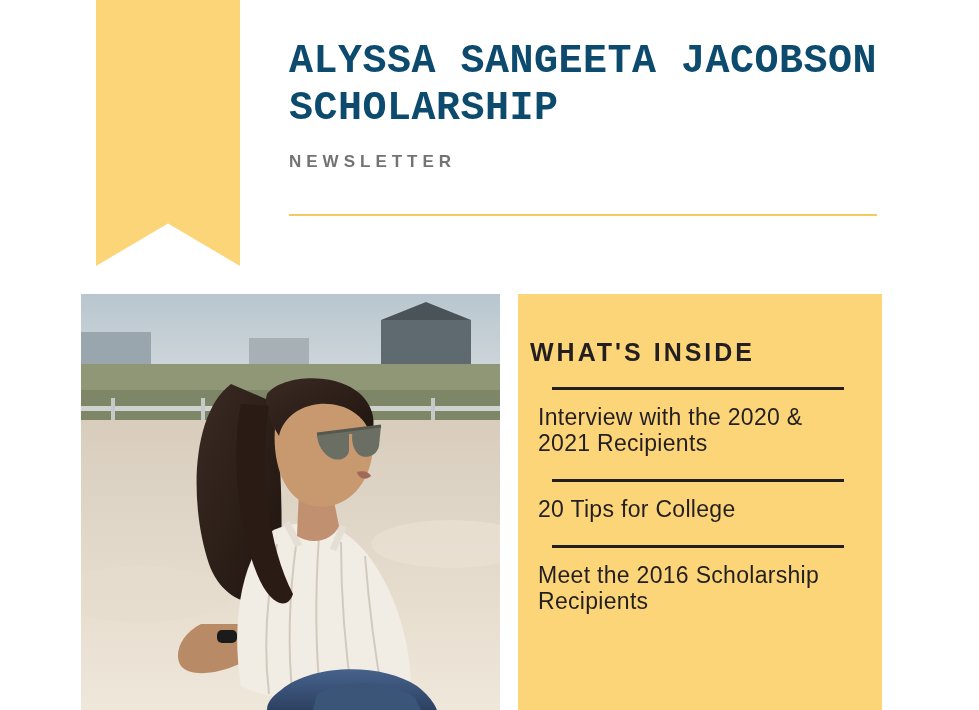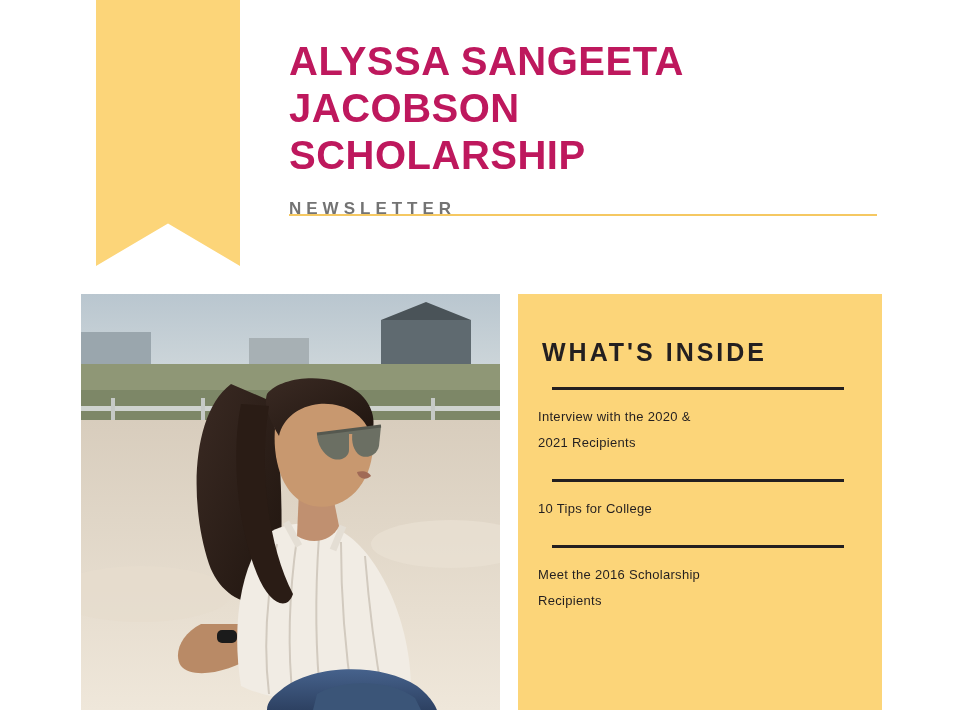--- a/index.html
+++ b/index.html
@@ -29,26 +29,26 @@
   }
 
   
   .header {
     position: absolute;
     left: 289px;
     top: 38px;
     width: 620px;
   }
   .header-title {
-    font-family: Liberation Sans, sans-serif;
+    font-family: Liberation Mono, monospace;
     font-weight: bold;
     font-size: 40px;
     line-height: 47px;
     letter-spacing: 0.5px;
-    color: #be185d;
+    color: #0c4a6e;
     text-transform: uppercase;
     font-stretch: condensed;
     margin: 0;
     white-space: pre-line;
   }
   .header-subtitle {
     margin-top: 20px;
     font-family: "Liberation Sans", sans-serif;
     font-weight: bold;
     font-size: 17px;
@@ -80,21 +80,21 @@
   .panel {
     position: absolute;
     left: 518px;
     top: 294px;
     width: 364px;
     height: 416px;
     background: #fcd579;
   }
   .panel-title {
     position: absolute;
-    left: 24px;
+    left: 12px;
     top: 44px;
     font-size: 25px;
     font-weight: bold;
     letter-spacing: 3px;
     color: #231f20;
   }
   .panel-list {
     position: absolute;
     left: 20px;
     top: 93px;
@@ -103,21 +103,21 @@
   .panel-item {
     margin-bottom: 0;
   }
   .item-rule {
     width: 292px;
     height: 3px;
     background: #231f20;
     margin: 0 0 14px 14px;
   }
   .item-text {
-    font-size: 13px;
+    font-size: 23px;
     line-height: 26px;
     color: #231f20;
     letter-spacing: 0.3px;
     margin: 0 0 23px 0;
     white-space: pre-line;
   }
 </style>
 </head>
 <body>
 
@@ -219,21 +219,21 @@
   <div class="panel-list">
 
     <div class="panel-item">
       <div class="item-rule"></div>
       <p class="item-text">Interview with  the  2020 &amp;
 2021 Recipients</p>
     </div>
 
     <div class="panel-item">
       <div class="item-rule"></div>
-      <p class="item-text">10 Tips for College</p>
+      <p class="item-text">20 Tips for College</p>
     </div>
 
     <div class="panel-item">
       <div class="item-rule"></div>
       <p class="item-text">Meet the 2016 Scholarship
 Recipients</p>
     </div>
 
   </div>
 </div>

